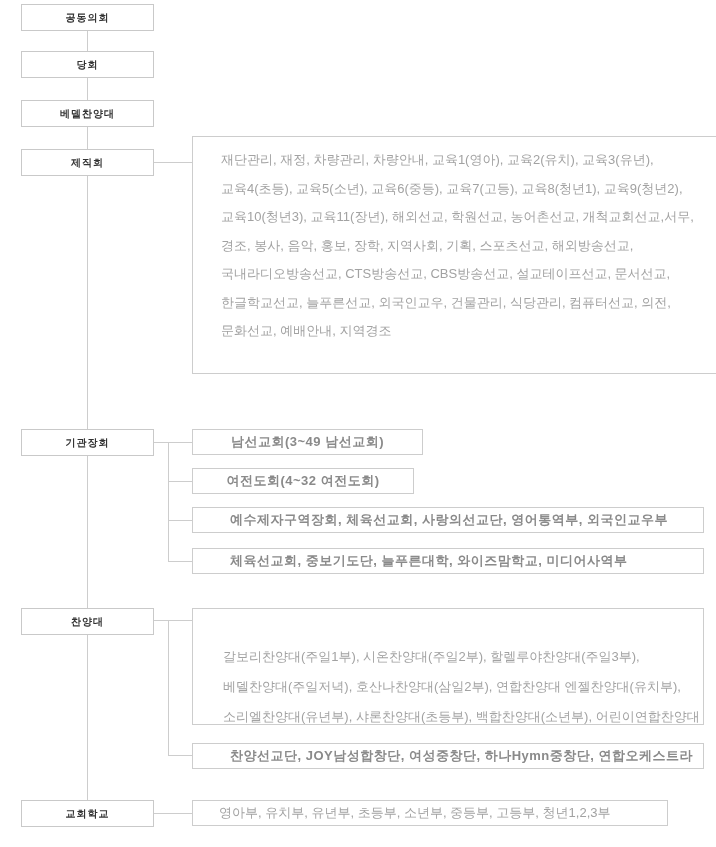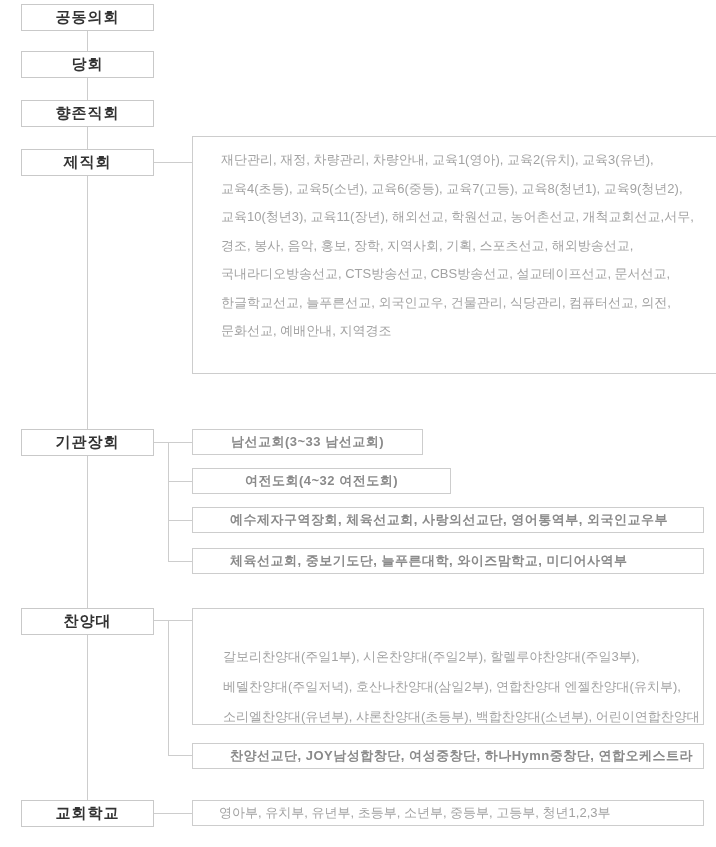--- a/index.html
+++ b/index.html
@@ -7,21 +7,21 @@
   .stage {
     position:relative; width:716px; height:847px; background:#fff;
     font-family:"Liberation Sans","DejaVu Sans",sans-serif;
     overflow:hidden;
   }
   
   .lbox {
     position:absolute; left:21px; width:133px; height:27px;
     border:1px solid #c9c9c9; background:#fff;
     display:flex; align-items:center; justify-content:center;
-    font-size:15px; font-weight:bold; color:#333; letter-spacing:1px;
+    font-size:10px; font-weight:bold; color:#333; letter-spacing:1px;
   }
   
   .cbox {
     position:absolute; border:1px solid #cdcdcd; background:#fff;
     font-size:13px; color:#a2a2a2;
   }
   .cbox.single { display:flex; align-items:center; }
   .cbox.boldtxt { font-weight:bold; color:#8a8a8a; letter-spacing:0.5px; }
   .cbox.center { justify-content:center; }
   .multiline { padding:9px 18px 0 28px; }
@@ -35,21 +35,21 @@
   .ln.h { height:1px; }
   .ln.v { width:1px; }
 </style>
 </head>
 <body>
 
 <div class="stage">
 
   <div class="lbox" style="top:4px">공동의회</div>
   <div class="lbox" style="top:51px">당회</div>
-  <div class="lbox" style="top:100px">향존직회</div>
+  <div class="lbox" style="top:100px">베델찬양대</div>
   <div class="lbox" style="top:149px">제직회</div>
   <div class="lbox" style="top:429px">기관장회</div>
   <div class="lbox" style="top:608px">찬양대</div>
   <div class="lbox" style="top:800px">교회학교</div>
 
   <div class="ln v" style="left:87px; top:31px;  height:20px"></div>
   <div class="ln v" style="left:87px; top:78px;  height:22px"></div>
   <div class="ln v" style="left:87px; top:127px; height:22px"></div>
   <div class="ln v" style="left:87px; top:176px; height:253px"></div>
   <div class="ln v" style="left:87px; top:456px; height:152px"></div>
@@ -65,32 +65,32 @@
     <div class="tline">한글학교선교, 늘푸른선교, 외국인교우, 건물관리, 식당관리, 컴퓨터선교, 의전,</div>
     <div class="tline">문화선교, 예배안내, 지역경조</div>
   </div>
 
   <div class="ln h" style="left:154px; top:442px; width:38px"></div>
   <div class="ln v" style="left:168px; top:442px; height:120px"></div>
   <div class="ln h" style="left:168px; top:481px; width:24px"></div>
   <div class="ln h" style="left:168px; top:520px; width:24px"></div>
   <div class="ln h" style="left:168px; top:561px; width:24px"></div>
 
-  <div class="cbox single boldtxt center" style="left:192px; top:429px; width:231px; height:26px">남선교회(3~33 남선교회)</div>
-  <div class="cbox single boldtxt center" style="left:192px; top:468px; width:259px; height:26px">여전도회(4~32 여전도회)</div>
+  <div class="cbox single boldtxt center" style="left:192px; top:429px; width:231px; height:26px">남선교회(3~49 남선교회)</div>
+  <div class="cbox single boldtxt center" style="left:192px; top:468px; width:222px; height:26px">여전도회(4~32 여전도회)</div>
   <div class="cbox single boldtxt padL30" style="left:192px; top:507px; width:512px; height:26px">예수제자구역장회, 체육선교회, 사랑의선교단, 영어통역부, 외국인교우부</div>
   <div class="cbox single boldtxt padL30" style="left:192px; top:548px; width:512px; height:26px">체육선교회, 중보기도단, 늘푸른대학, 와이즈맘학교,  미디어사역부</div>
 
   <div class="ln h" style="left:154px; top:620px; width:38px"></div>
   <div class="ln v" style="left:168px; top:620px; height:136px"></div>
   <div class="ln h" style="left:168px; top:755px; width:24px"></div>
 
   <div class="cbox choirlines" style="left:192px; top:608px; width:512px; height:117px">
     <div class="tline">갈보리찬양대(주일1부), 시온찬양대(주일2부), 할렐루야찬양대(주일3부),</div>
     <div class="tline">베델찬양대(주일저녁), 호산나찬양대(삼일2부), 연합찬양대 엔젤찬양대(유치부),</div>
     <div class="tline">소리엘찬양대(유년부), 샤론찬양대(초등부), 백합찬양대(소년부), 어린이연합찬양대</div>
   </div>
   <div class="cbox single boldtxt padL30" style="left:192px; top:743px; width:512px; height:26px">찬양선교단, JOY남성합창단, 여성중창단, 하나Hymn중창단, 연합오케스트라</div>
 
   <div class="ln h" style="left:154px; top:813px; width:38px"></div>
-  <div class="cbox single padL26" style="left:192px; top:800px; width:512px; height:26px">영아부, 유치부, 유년부, 초등부, 소년부, 중등부, 고등부, 청년1,2,3부</div>
+  <div class="cbox single padL26" style="left:192px; top:800px; width:476px; height:26px">영아부, 유치부, 유년부, 초등부, 소년부, 중등부, 고등부, 청년1,2,3부</div>
 
 </div>
 
 </body></html>

